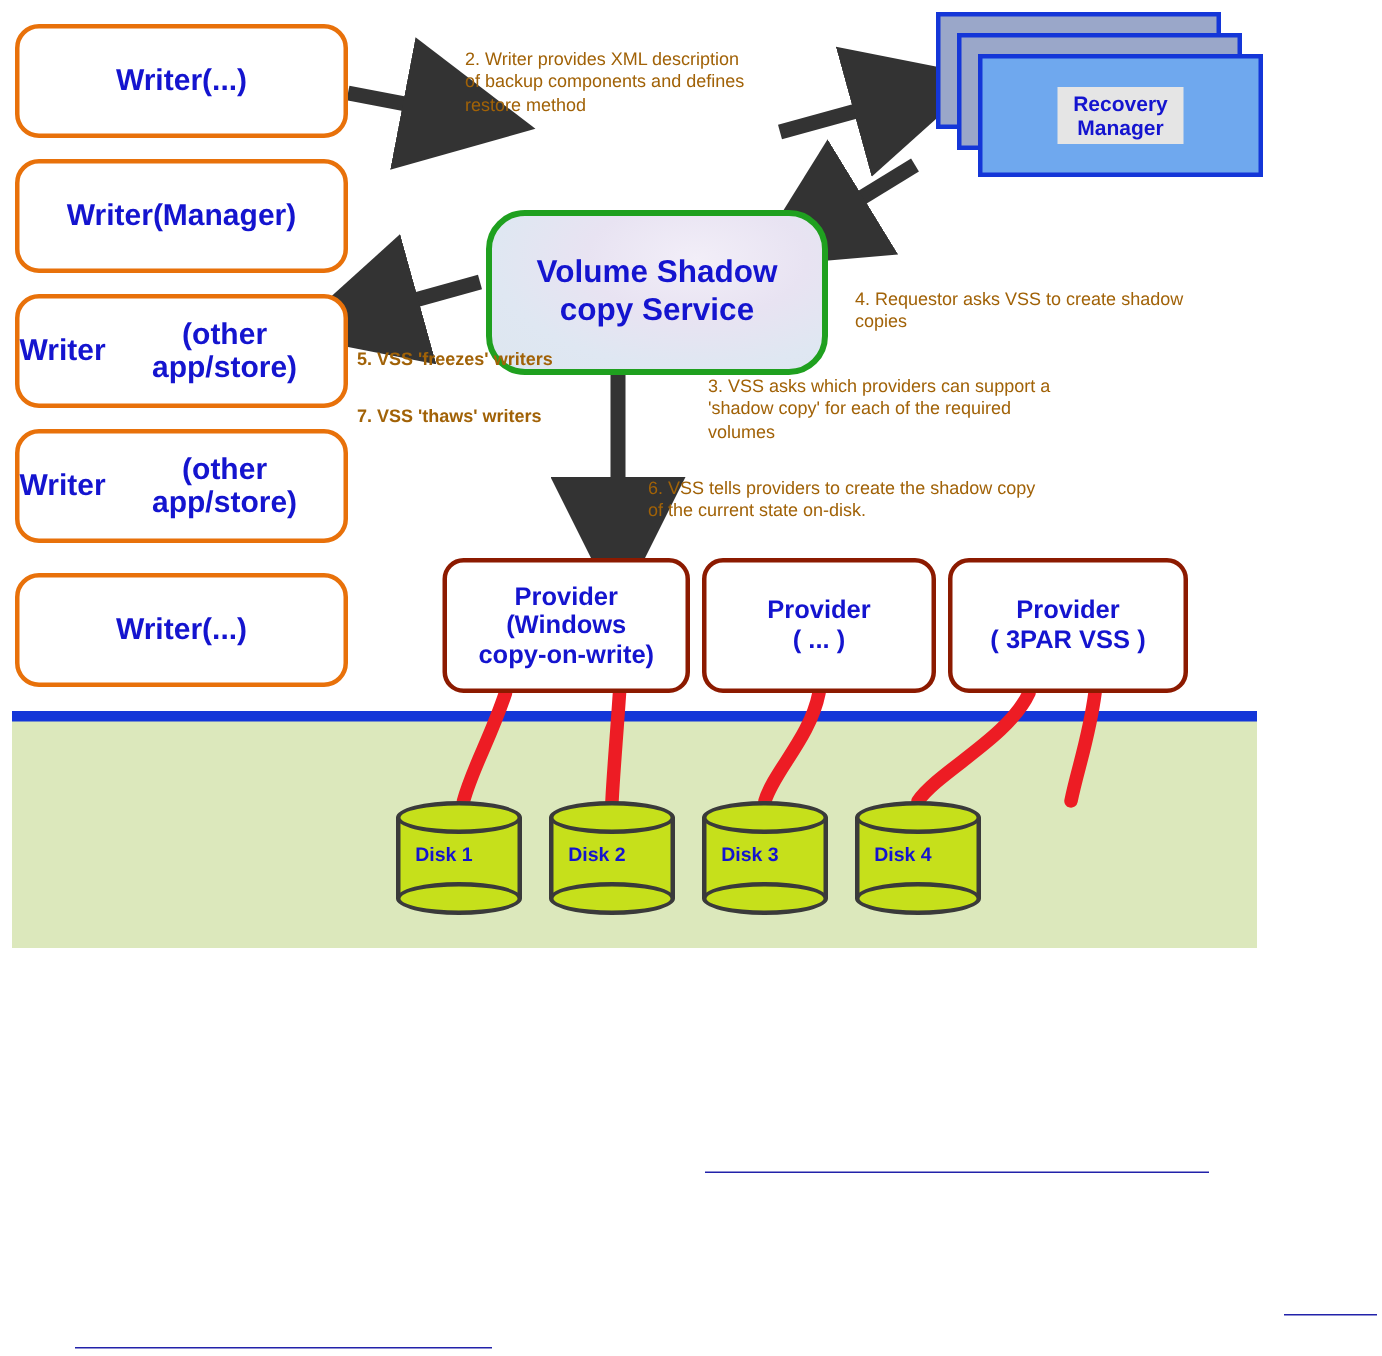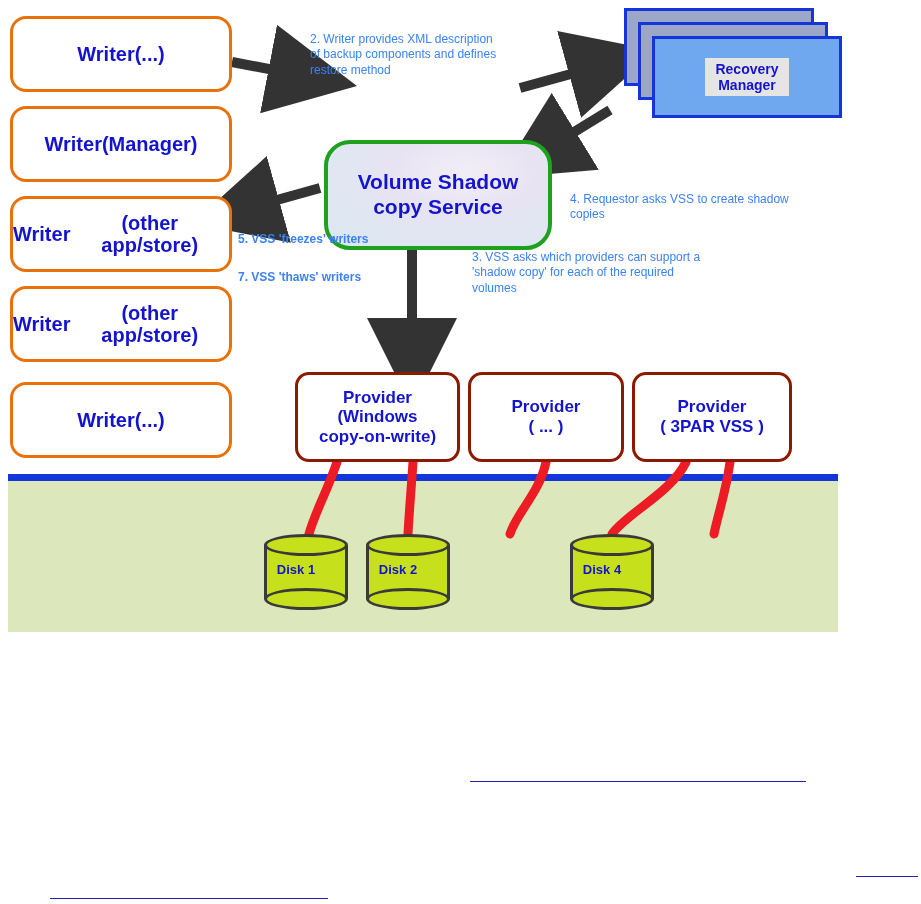--- a/index.html
+++ b/index.html
@@ -93,21 +93,21 @@
     display: flex;
     align-items: center;
     justify-content: center;
     text-align: center;
     line-height: 1.15;
     box-sizing: border-box;
   }
 
   
   .note {
-    color: #3b82f6;
+    color: #a16207;
     font-size: 12px;
     line-height: 1.28;
     font-family: "Liberation Sans", sans-serif;
   }
   .note-bold { font-weight: bold; }
 
   
   .storage-band {
     background: #dce8bc;
   }
@@ -250,20 +250,22 @@
     copies</div>
 
   <div class="abs note note-bold" style="left:238px; top:232px; width:190px;">5. VSS 'freezes' writers</div>
 
   <div class="abs note note-bold" style="left:238px; top:270px; width:190px;">7. VSS 'thaws' writers</div>
 
   <div class="abs note" style="left:432px; top:250px; width:330px; white-space:pre-line;margin-left:40px;">3. VSS asks which providers can support a
     'shadow copy' for each of the required
     volumes</div>
 
+  <div class="abs note" style="left:432px; top:318px; width:350px; white-space:pre-line;">6. VSS tells providers to create the shadow copy
+    of the current state on-disk.</div>
 
   <div class="abs provider-box" style="left:295px; top:372px; width:165px; height:90px;">
     <div>
       <span>Provider</span><br>
       <span>(Windows</span><br>
       <span>copy-on-write)</span>
     </div>
   </div>
 
   <div class="abs provider-box" style="left:468px; top:372px; width:156px; height:90px;">
@@ -287,20 +289,26 @@
     <div class="label">Disk 1</div>
   </div>
 
   <div class="disk" style="left:366px; top:534px;">
     <div class="body"></div>
     <div class="bottom"></div>
     <div class="top"></div>
     <div class="label">Disk 2</div>
   </div>
 
+  <div class="disk" style="left:468px; top:534px;">
+    <div class="body"></div>
+    <div class="bottom"></div>
+    <div class="top"></div>
+    <div class="label">Disk 3</div>
+  </div>
 
   <div class="disk" style="left:570px; top:534px;">
     <div class="body"></div>
     <div class="bottom"></div>
     <div class="top"></div>
     <div class="label">Disk 4</div>
   </div>
 
 
   <div class="abs link-rule" style="left:470px; top:781px; width:336px;"></div>

